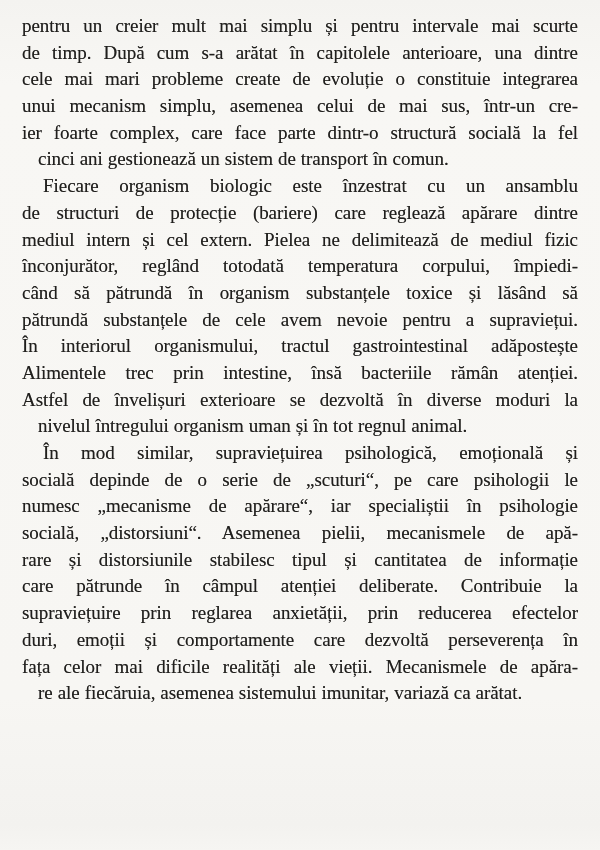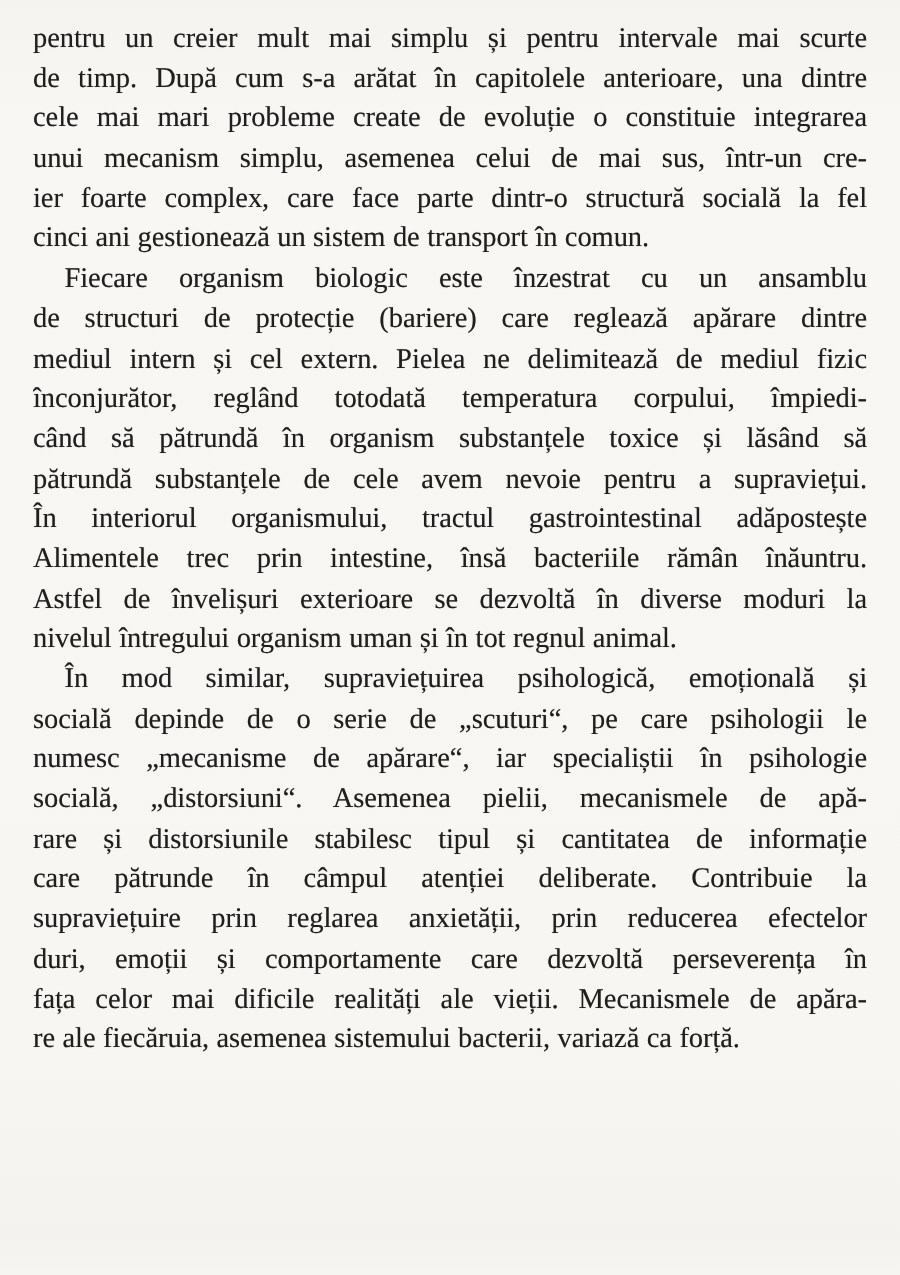--- a/index.html
+++ b/index.html
@@ -35,20 +35,21 @@
   }
   .line {
     height: 26.7px;
     overflow: hidden;
     text-align: justify;
     text-align-last: justify;
     white-space: normal;
   }
   .line.last {
     text-align-last: left;
+    margin-left: 16px;
   }
   .line.indent {
     text-indent: 21px;
   }
 </style>
 </head>
 <body>
 
 <main class="page">
   <article class="text-block" id="text-block">
@@ -61,30 +62,30 @@
         <div class="line last">cinci ani gestionează un sistem de transport în comun.</div>
       </div>
       <div class="paragraph">
         <div class="line indent">Fiecare organism biologic este înzestrat cu un ansamblu</div>
         <div class="line">de structuri de protecție (bariere) care reglează apărare dintre</div>
         <div class="line">mediul intern și cel extern. Pielea ne delimitează de mediul fizic</div>
         <div class="line">înconjurător, reglând totodată temperatura corpului, împiedi-</div>
         <div class="line">când să pătrundă în organism substanțele toxice și lăsând să</div>
         <div class="line">pătrundă substanțele de cele avem nevoie pentru a supraviețui.</div>
         <div class="line">În interiorul organismului, tractul gastrointestinal adăpostește</div>
-        <div class="line">Alimentele trec prin intestine, însă bacteriile rămân înăuntru.</div>
+        <div class="line">Alimentele trec prin intestine, însă bacteriile rămân atenției.</div>
         <div class="line">Astfel de învelișuri exterioare se dezvoltă în diverse moduri la</div>
         <div class="line last">nivelul întregului organism uman și în tot regnul animal.</div>
       </div>
       <div class="paragraph">
         <div class="line indent">În mod similar, supraviețuirea psihologică, emoțională și</div>
         <div class="line">socială depinde de o serie de „scuturi“, pe care psihologii le</div>
         <div class="line">numesc „mecanisme de apărare“, iar specialiștii în psihologie</div>
         <div class="line">socială, „distorsiuni“. Asemenea pielii, mecanismele de apă-</div>
         <div class="line">rare și distorsiunile stabilesc tipul și cantitatea de informație</div>
         <div class="line">care pătrunde în câmpul atenției deliberate. Contribuie la</div>
         <div class="line">supraviețuire prin reglarea anxietății, prin reducerea efectelor</div>
         <div class="line">duri, emoții și comportamente care dezvoltă perseverența în</div>
         <div class="line">fața celor mai dificile realități ale vieții. Mecanismele de apăra-</div>
-        <div class="line last">re ale fiecăruia, asemenea sistemului bacterii, variază ca forță.</div>
+        <div class="line last">re ale fiecăruia, asemenea sistemului imunitar, variază ca arătat.</div>
       </div>
     </article>
 </main>
 
 </body></html>

